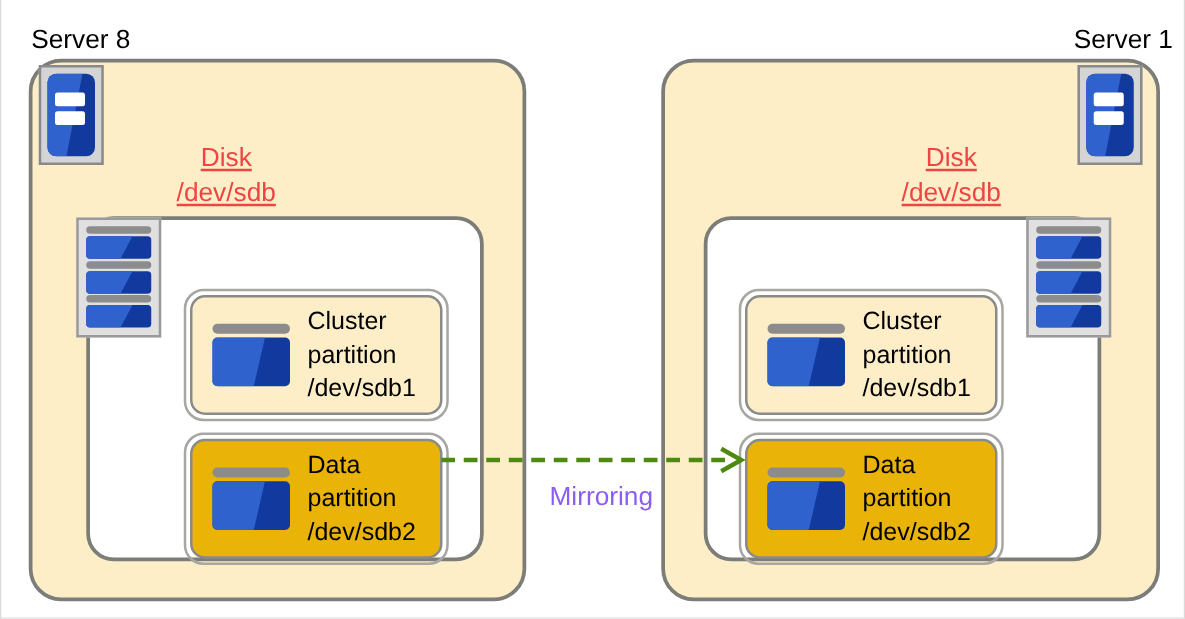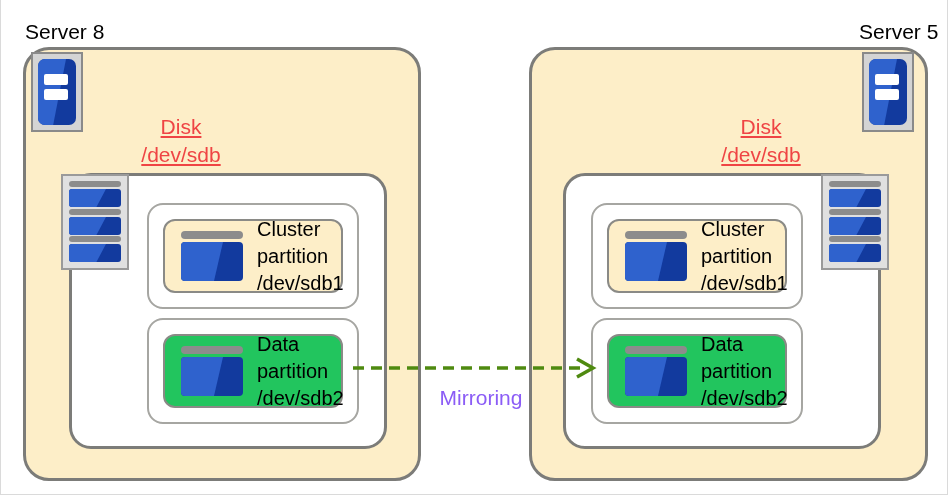--- a/index.html
+++ b/index.html
@@ -150,35 +150,36 @@
   }
   #server1-disklabel { left: 110px; top: 113px; width: 140px; }
   #server2-disklabel { left: 690px; top: 113px; width: 140px; }
 
   
   .partition {
     position: absolute;
     border: 2px solid #a6a6a2;
     border-radius: 16px;
     box-sizing: border-box;
-    padding: 14px;
+    padding: 3px;
     z-index: 3;
+    margin-top: 28px;
   }
   .partition .inner {
     width: 100%;
     height: 100%;
     border: 2px solid #8a8a86;
     border-radius: 12px;
     box-sizing: border-box;
     display: flex;
     align-items: center;
     position: relative;
   }
   .partition.cluster .inner { background: #fdeec8; }
-  .partition.data .inner    { background: #22c55e; }
+  .partition.data .inner    { background: #eab308; }
 
   #s1-cluster { left: 146px; top: 203px; width: 212px; height: 106px; }
   #s1-data    { left: 146px; top: 318px; width: 212px; height: 106px; }
   #s2-cluster { left: 590px; top: 203px; width: 212px; height: 106px; }
   #s2-data    { left: 590px; top: 318px; width: 212px; height: 106px; }
 
   
   .part-disk {
     position: relative;
     width: 62px;
@@ -297,21 +298,21 @@
         <div class="plate"></div>
       </div>
       <div class="part-text">
         <div>Data</div>
         <div>partition</div>
         <div>/dev/sdb2</div>
       </div>
     </div>
   </div>
 
-  <div class="server-title" id="server2-title">Server 5</div>
+  <div class="server-title" id="server2-title">Server 1</div>
 
   <div class="server-box" id="server2-box"></div>
 
   <div class="disk-label" id="server2-disklabel">
     <div>Disk</div>
     <div>/dev/sdb</div>
   </div>
 
   <div class="disk-box" id="server2-diskbox"></div>
 

